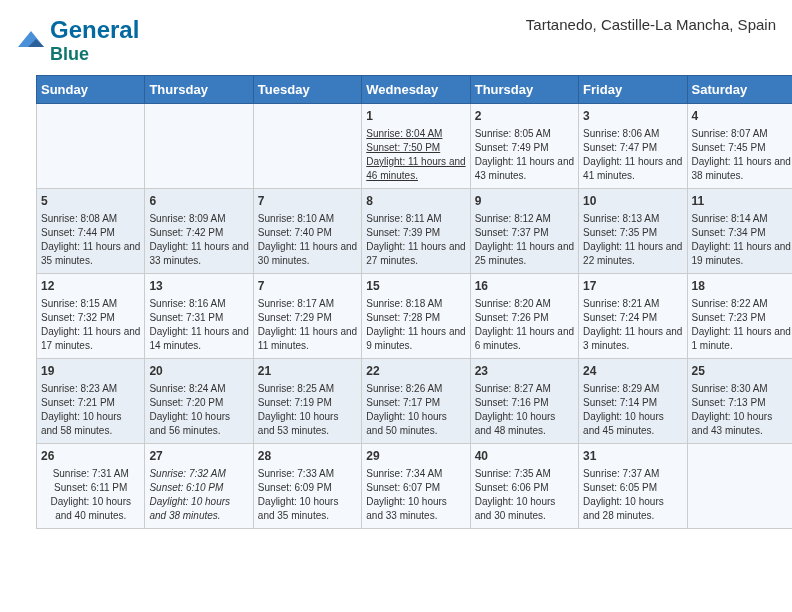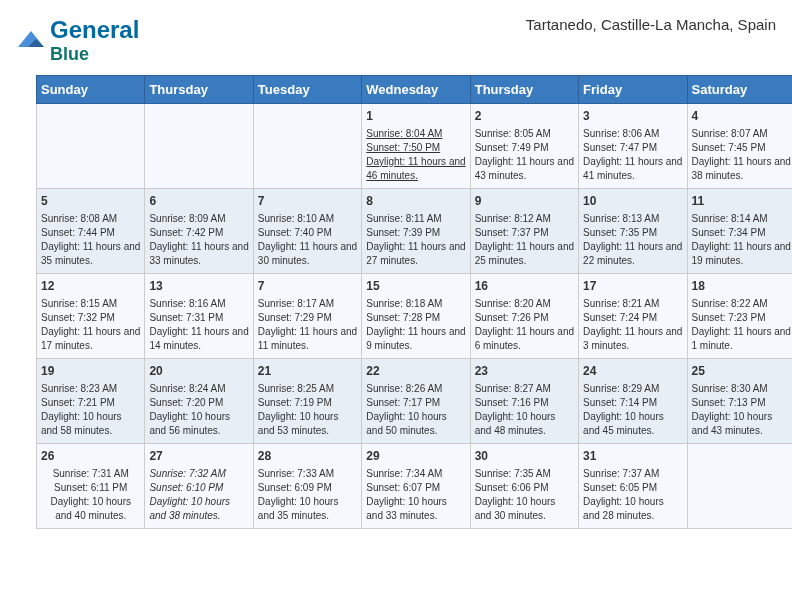--- a/index.html
+++ b/index.html
@@ -294,21 +294,21 @@
 Sunset: 6:09 PM
 Daylight: 10 hours and 35 minutes.</div>
         </td>
         <td>
           <span class="day-number">29</span>
           <div class="day-info" style="white-space: pre-line;">Sunrise: 7:34 AM
 Sunset: 6:07 PM
 Daylight: 10 hours and 33 minutes.</div>
         </td>
         <td>
-          <span class="day-number">30</span>
+          <span class="day-number">40</span>
           <div class="day-info" style="white-space: pre-line;">Sunrise: 7:35 AM
 Sunset: 6:06 PM
 Daylight: 10 hours and 30 minutes.</div>
         </td>
         <td>
           <span class="day-number">31</span>
           <div class="day-info" style="white-space: pre-line;">Sunrise: 7:37 AM
 Sunset: 6:05 PM
 Daylight: 10 hours and 28 minutes.</div>
         </td>

